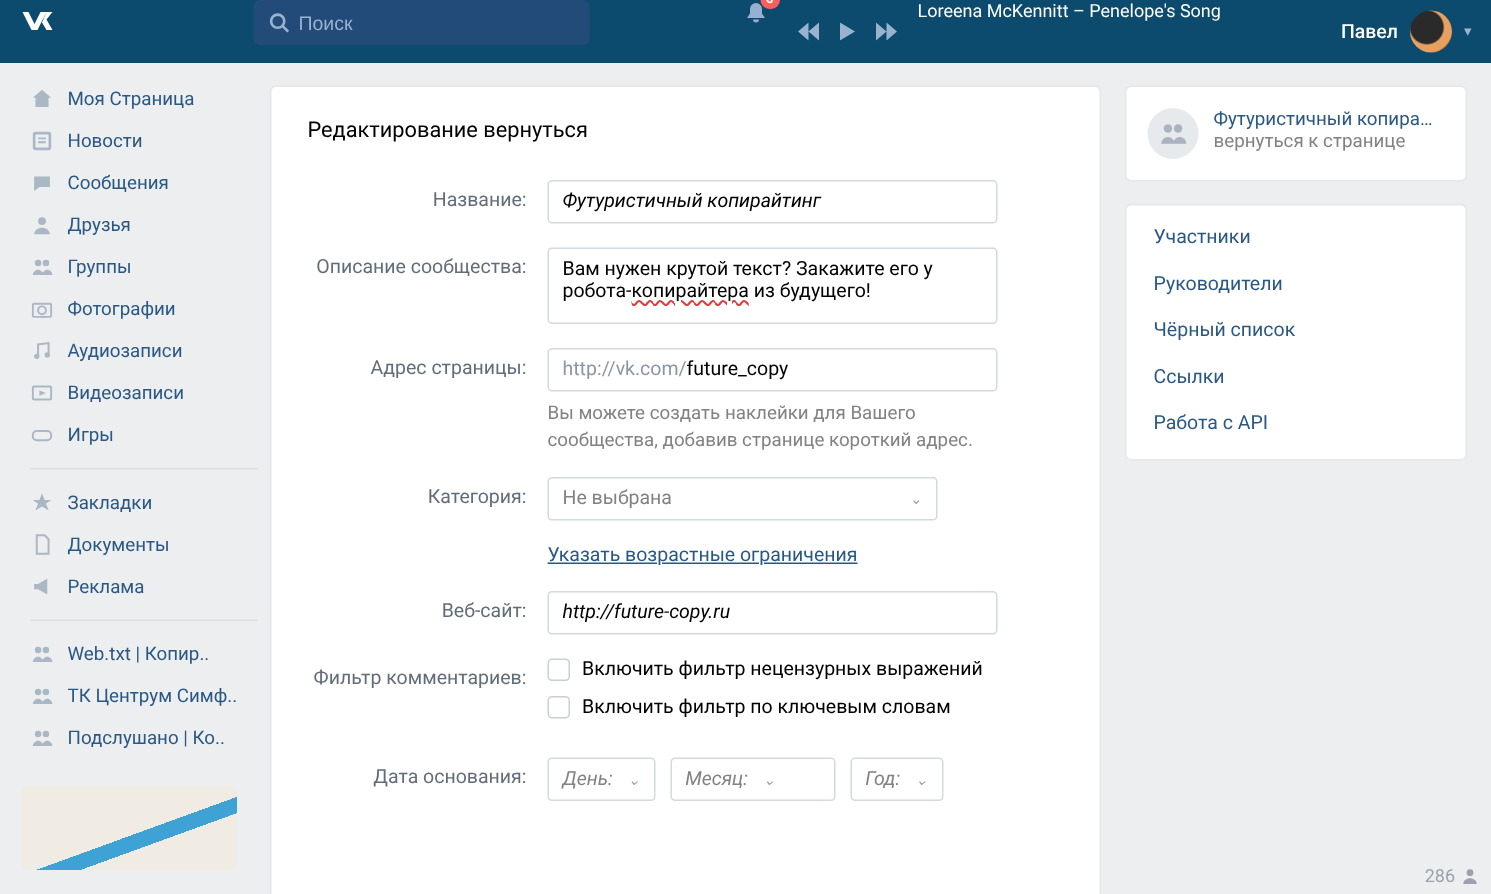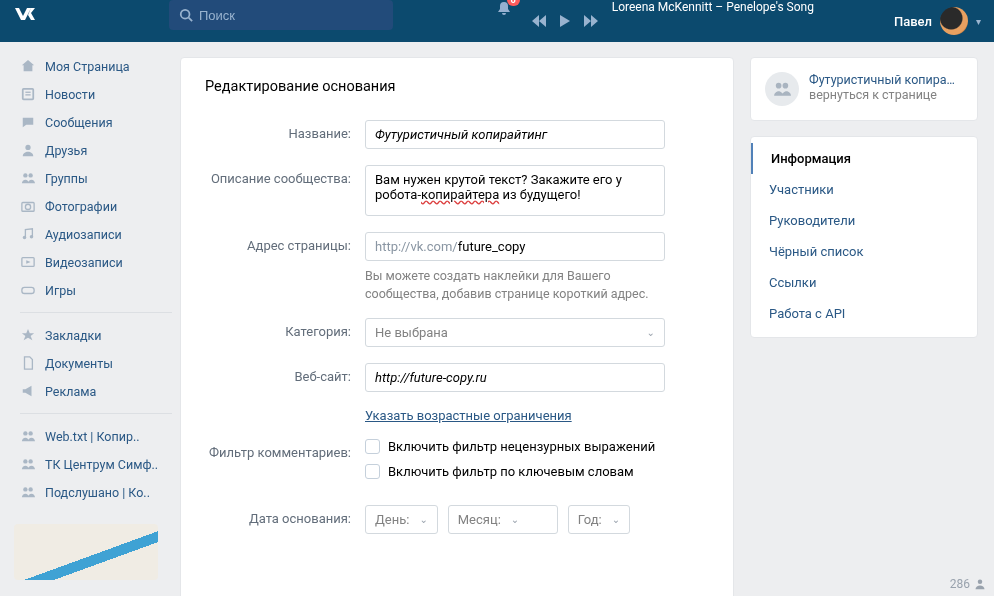--- a/index.html
+++ b/index.html
@@ -27,27 +27,27 @@
 .main h2 { font-size: 14.5px; font-weight: normal; color: #000; margin-bottom: 25px; }
 .form-row { display: flex; margin-bottom: 16px; }
 .form-label { width: 160px; text-align: right; padding-right: 14px; color: #626d7a; font-size: 13px; padding-top: 6px; }
 .form-field { flex: 1; }
 .text-input { width: 300px; border: 1px solid #d3d9de; border-radius: 3px; padding: 6px 9px; font-size: 13px; font-family: inherit; font-style: italic; }
 .textarea { width: 300px; height: 51px; border: 1px solid #d3d9de; border-radius: 3px; padding: 6px 9px; font-size: 13px; font-family: inherit; resize: none; }
 .url-input { display: flex; width: 300px; border: 1px solid #d3d9de; border-radius: 3px; padding: 6px 9px; font-size: 13px; }
 .url-prefix { color: #8a96a3; }
 .url-slug { color: #000; }
 .hint { color: #828282; font-size: 12.5px; margin-top: 6px; line-height: 1.4; }
-.select-box { width: 300px; border: 1px solid #d3d9de; border-radius: 3px; padding: 6px 9px; font-size: 13px; color: #828282; display: flex; justify-content: space-between; align-items: center; text-align: center; }
+.select-box { width: 260px; border: 1px solid #d3d9de; border-radius: 3px; padding: 6px 9px; font-size: 13px; color: #828282; display: flex; justify-content: space-between; align-items: center; text-align: center; }
 .select-chev { color: #99a2ad; font-size: 10px; }
 .link-blue { color: #2a5885; text-decoration: underline; font-size: 13px; }
 .checkbox-row { display: flex; align-items: center; gap: 8px; margin-bottom: 10px; font-size: 13px; color: #000; }
 .checkbox { width: 15px; height: 15px; border: 1px solid #c5d0db; border-radius: 3px; }
 .date-selects { display: flex; gap: 10px; }
-.date-sel { border: 1px solid #d3d9de; border-radius: 3px; padding: 6px 9px; font-size: 13px; color: #828282; display: flex; align-items: center; gap: 10px; }
+.date-sel { border: 1px solid #d3d9de; border-radius: 3px; padding: 6px 9px; font-size: 13px; color: #828282; display: flex; align-items: center; gap: 10px; font-style: italic; }
 .right-col { width: 228px; margin-left: 16px; margin-top: 15px; }
 .right-box { background: #fff; border: 1px solid #e4e6e9; border-radius: 4px; margin-bottom: 15px; }
 .community-head { display: flex; gap: 10px; padding: 14px; }
 .community-ava { width: 34px; height: 34px; border-radius: 50%; background: #e7eaed; display: flex; align-items: center; justify-content: center; color: #a9b4c0; }
 .community-name { color: #2a5885; font-size: 12.5px; white-space: nowrap; overflow: hidden; text-overflow: ellipsis; max-width: 150px; }
 .community-back { color: #828282; font-size: 12.5px; }
 .tab-list { padding: 6px 0 8px 0; }
 .tab-item { padding: 8px 18px; font-size: 13px; color: #2a5885; cursor: pointer; }
 .tab-item.active { color: #000; border-left: 2px solid #5181b8; font-weight: 500; }
 .online-count { position: fixed; bottom: 5px; right: 8px; color: #99a2ad; font-size: 12px; display: flex; align-items: center; gap: 4px; }
@@ -238,21 +238,21 @@
             <circle cx="11" cy="5" r="2.5" fill="#aab7c5"></circle>
             <path fill="#aab7c5" d="M1 14c0-2 2-4 4-4s4 2 4 4zm7 0c0-2 2-4 4-4s4 2 4 4z"></path>
           </svg>
         </span>
         <span>Подслушано | Ко..</span>
       </div>
     <div class="sidebar-thumb"></div>
   </div>
 
   <div class="main">
-    <h2>Редактирование основания</h2>
+    <h2>Редактирование вернуться</h2>
 
     <div class="form-row">
       <div class="form-label">Название:</div>
       <div class="form-field"><input class="text-input" value="Футуристичный копирайтинг" style=""></div>
     </div>
 
     <div class="form-row">
       <div class="form-label">Описание сообщества:</div>
       <div class="form-field">
           <div class="textarea" contenteditable="true" style="">Вам нужен крутой текст? Закажите его у робота-<span class="underline-red">копирайтера</span> из будущего!</div>
@@ -274,27 +274,27 @@
       <div class="form-label">Категория:</div>
       <div class="form-field">
           <div class="select-box">
             <span>Не выбрана</span>
             <span class="select-chev">⌄</span>
           </div>
         </div>
     </div>
 
     <div class="form-row">
+      <div class="form-label"></div>
+      <div class="form-field"><a href="#" class="link-blue">Указать возрастные ограничения</a></div>
+    </div>
+
+    <div class="form-row">
       <div class="form-label">Веб-сайт:</div>
       <div class="form-field"><input class="text-input" value="http://future-copy.ru" style=""></div>
-    </div>
-
-    <div class="form-row">
-      <div class="form-label"></div>
-      <div class="form-field"><a href="#" class="link-blue">Указать возрастные ограничения</a></div>
     </div>
 
     <div class="form-row">
       <div class="form-label">Фильтр комментариев:</div>
       <div class="form-field">
         <div class="checkbox-row">
             <div class="checkbox"></div>
             <span>Включить фильтр нецензурных выражений</span>
           </div>
         <div class="checkbox-row">
@@ -336,21 +336,20 @@
             </svg>
         </div>
         <div>
           <div class="community-name">Футуристичный копирай...</div>
           <div class="community-back">вернуться к странице</div>
         </div>
       </div>
     </div>
     <div class="right-box">
       <div class="tab-list">
-        <div class="tab-item active">Информация</div>
         <div class="tab-item">Участники</div>
         <div class="tab-item">Руководители</div>
         <div class="tab-item">Чёрный список</div>
         <div class="tab-item">Ссылки</div>
         <div class="tab-item">Работа с API</div>
       </div>
     </div>
   </div>
 </div>
 

